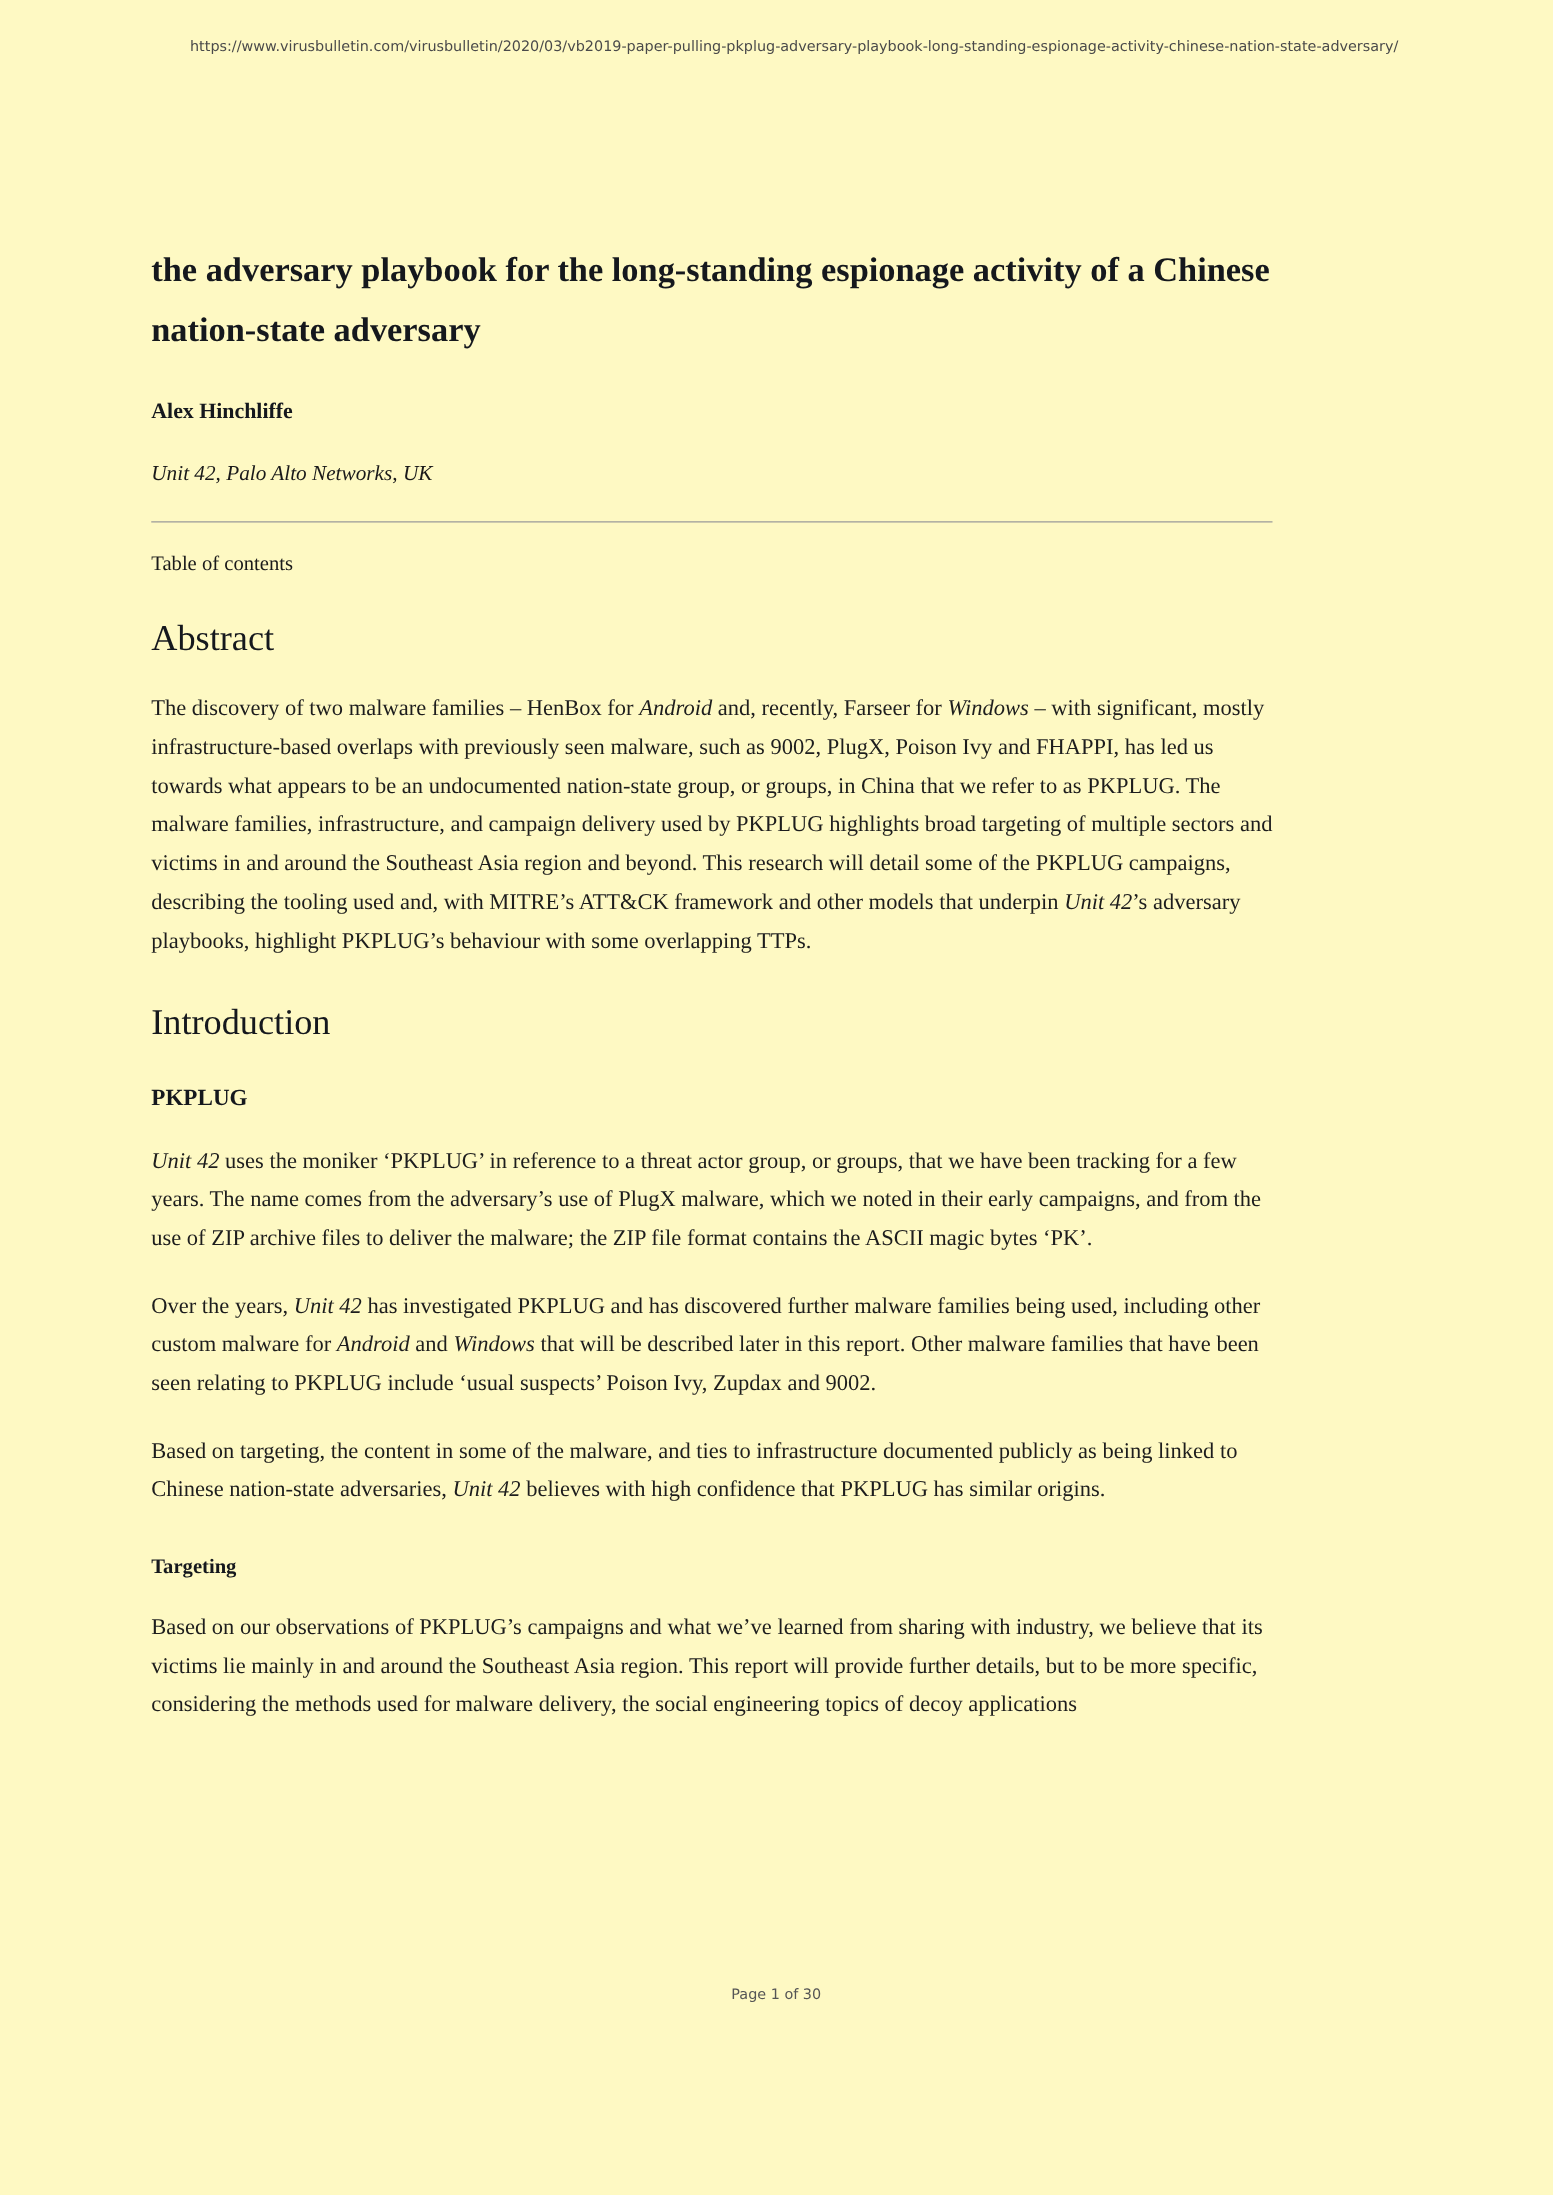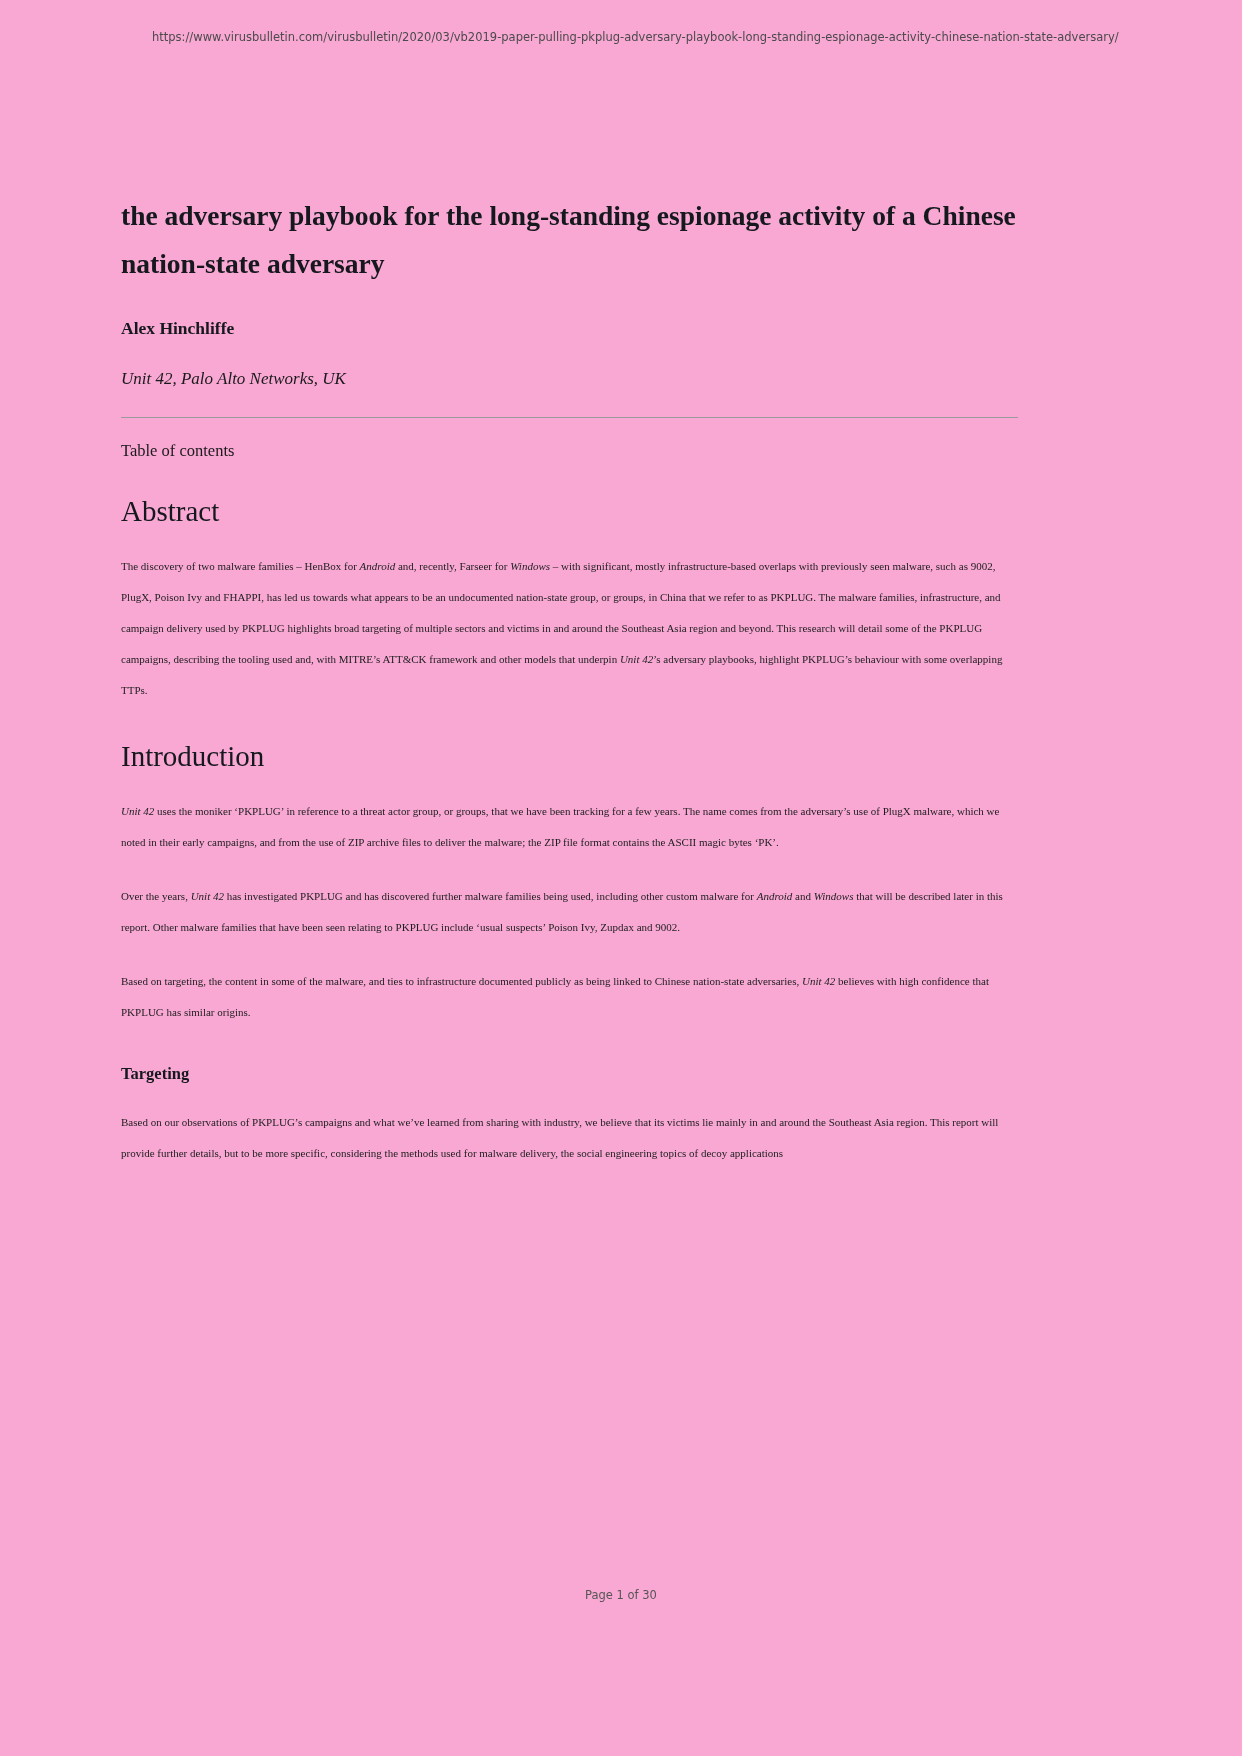--- a/index.html
+++ b/index.html
@@ -1,21 +1,21 @@
 <!DOCTYPE html>
 <html><head>
 <meta charset="utf-8">
 <style>
   * { box-sizing: border-box; }
   html, body { margin: 0; padding: 0; background: #ffffff; }
   .page {
     position: relative;
     width: 1242px;
     height: 1756px;
-    background: #f9a8d4;
+    background: #fef9c3;
     font-family: "Liberation Serif", serif;
     color: #1a1a1a;
     overflow: hidden;
   }
   .url-header {
     position: absolute;
     top: 30px;
     left: 152px;
     font-family: "DejaVu Sans", sans-serif;
     font-size: 11.5px;
@@ -74,21 +74,21 @@
     color: #15181d;
   }
   h4.subsubsection {
     margin: 36px 0 0 0;
     font-size: 16.5px;
     font-weight: bold;
     color: #15181d;
   }
   p.body {
     margin: 23px 0 0 0;
-    font-size: 11px;
+    font-size: 18px;
     line-height: 31px;
     color: #1d1d1d;
   }
   p.body em { font-style: italic; }
   .footer {
     position: absolute;
     top: 1588px;
     left: 0;
     width: 100%;
     text-align: center;
@@ -116,20 +116,21 @@
     <hr class="divider">
 
     <p class="toc">Table of contents</p>
 
     <h2 class="section">Abstract</h2>
 
     <p class="body"><span>The discovery of two malware families – HenBox for </span><em>Android</em><span> and, recently, Farseer for </span><em>Windows</em><span> – with significant, mostly infrastructure-based overlaps with previously seen malware, such as 9002, PlugX, Poison Ivy and FHAPPI, has led us towards what appears to be an undocumented nation-state group, or groups, in China that we refer to as PKPLUG. The malware families, infrastructure, and campaign delivery used by PKPLUG highlights broad targeting of multiple sectors and victims in and around the Southeast Asia region and beyond. This research will detail some of the PKPLUG campaigns, describing the tooling used and, with MITRE’s ATT&amp;CK framework and other models that underpin </span><em>Unit 42</em><span>’s adversary playbooks, highlight PKPLUG’s behaviour with some overlapping TTPs.</span></p>
 
     <h2 class="section">Introduction</h2>
 
+    <h3 class="subsection">PKPLUG</h3>
 
     <p class="body"><em>Unit 42</em><span> uses the moniker ‘PKPLUG’ in reference to a threat actor group, or groups, that we have been tracking for a few years. The name comes from the adversary’s use of PlugX malware, which we noted in their early campaigns, and from the use of ZIP archive files to deliver the malware; the ZIP file format contains the ASCII magic bytes ‘PK’.</span></p>
 
     <p class="body"><span>Over the years, </span><em>Unit 42</em><span> has investigated PKPLUG and has discovered further malware families being used, including other custom malware for </span><em>Android</em><span> and </span><em>Windows</em><span> that will be described later in this report. Other malware families that have been seen relating to PKPLUG include ‘usual suspects’ Poison Ivy, Zupdax and 9002.</span></p>
 
     <p class="body"><span>Based on targeting, the content in some of the malware, and ties to infrastructure documented publicly as being linked to Chinese nation-state adversaries, </span><em>Unit 42</em><span> believes with high confidence that PKPLUG has similar origins.</span></p>
 
     <h4 class="subsubsection">Targeting</h4>
 
     <p class="body"><span>Based on our observations of PKPLUG’s campaigns and what we’ve learned from sharing with industry, we believe that its victims lie mainly in and around the Southeast Asia region. This report will provide further details, but to be more specific, considering the methods used for malware delivery, the social engineering topics of decoy applications</span></p>

